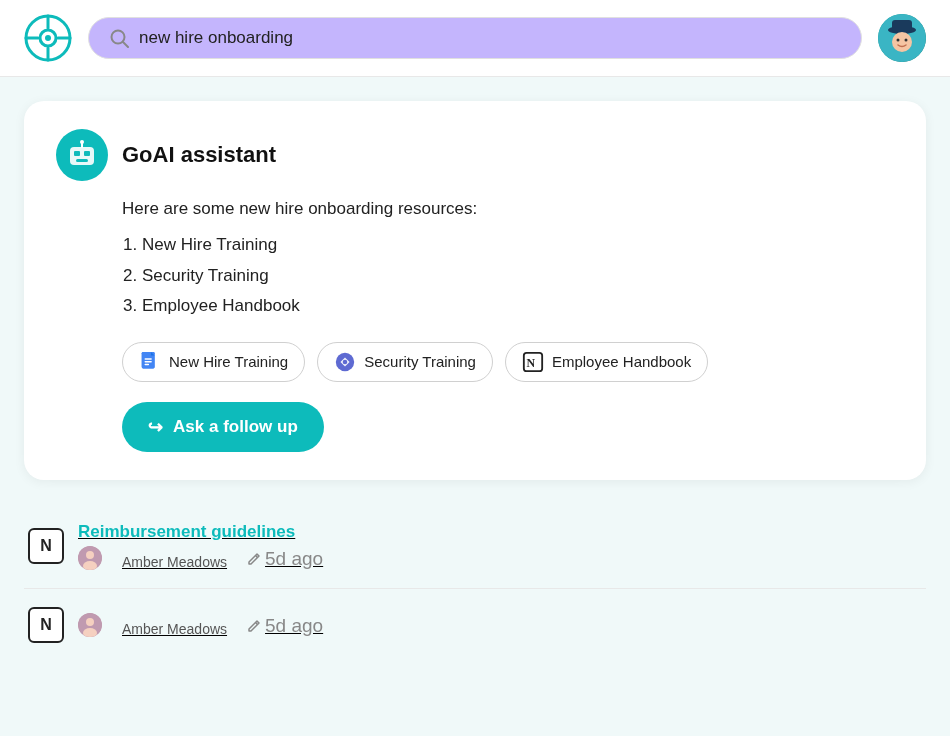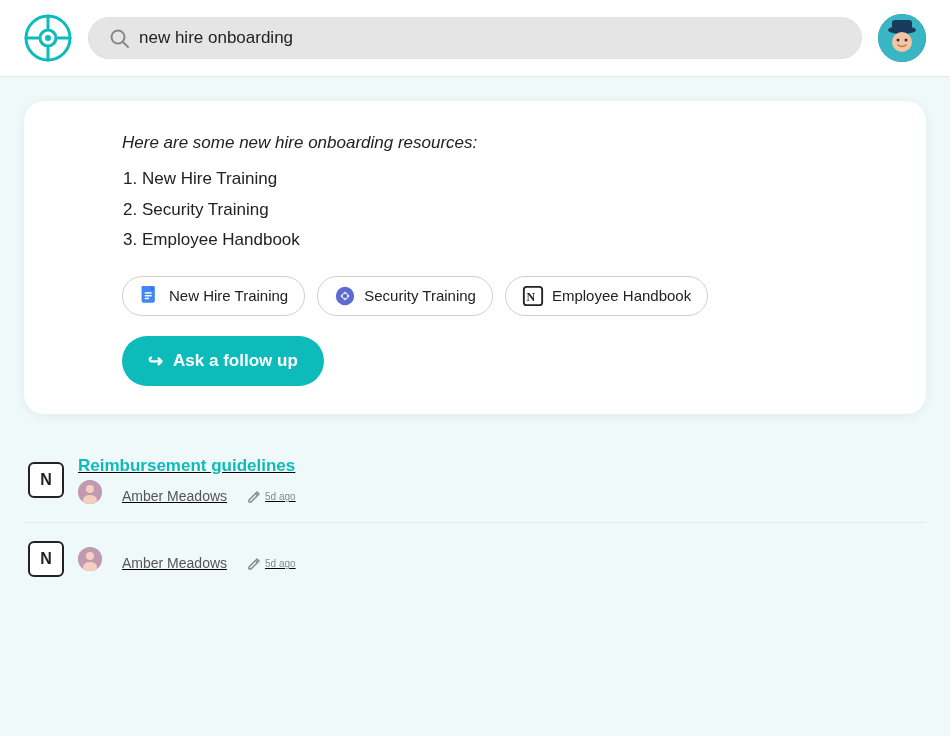--- a/index.html
+++ b/index.html
@@ -33,21 +33,21 @@
 
     .logo-icon {
       width: 48px;
       height: 48px;
     }
 
     .search-bar {
       flex: 1;
       display: flex;
       align-items: center;
-      background: #e5e5e5;
+      background: #c4b5fd;
       border: 1.5px solid #e0e0e0;
       border-radius: 28px;
       padding: 10px 20px;
       gap: 10px;
     }
 
     .search-icon-svg {
       color: #888;
       flex-shrink: 0;
     }
@@ -118,21 +118,20 @@
 
     .goai-body {
       font-size: 17px;
       color: #222;
       line-height: 1.6;
       margin-left: 66px;
     }
 
     .goai-body p {
       margin-bottom: 8px;
-      font-style: italic;
     }
 
     .goai-body ol {
       padding-left: 20px;
       margin-bottom: 0;
     }
 
     .goai-body ol li {
       font-size: 17px;
       color: #222;
@@ -234,21 +233,21 @@
       overflow: hidden;
     }
 
     .meta-author {
       color: #555;
       font-size: 14px;
     }
 
     .meta-time {
       color: #888;
-      font-size: 10px;
+      font-size: 19px;
       display: flex;
       align-items: center;
       gap: 4px;
     }
 
     
     .notion-icon {
       width: 36px;
       height: 36px;
       border: 2px solid #222;
@@ -315,20 +314,34 @@
 
         <path d="M20 31 Q24 34 28 31" stroke="#c07050" stroke-width="1.5" fill="none" stroke-linecap="round"></path>
       </svg>
     </div>
   </div>
 </div>
 
 <div class="main-content">
 
   <div class="goai-card">
+    <div class="goai-header">
+      <div class="goai-avatar">
+
+        <svg width="36" height="36" viewBox="0 0 36 36" fill="none">
+          <rect x="6" y="10" width="24" height="18" rx="4" fill="white" opacity="0.9"></rect>
+          <rect x="10" y="14" width="6" height="5" rx="1" fill="#0dbbbb"></rect>
+          <rect x="20" y="14" width="6" height="5" rx="1" fill="#0dbbbb"></rect>
+          <rect x="12" y="22" width="12" height="3" rx="1.5" fill="#0dbbbb"></rect>
+          <line x1="18" y1="6" x2="18" y2="10" stroke="white" stroke-width="2" stroke-linecap="round"></line>
+          <circle cx="18" cy="5" r="2" fill="white"></circle>
+        </svg>
+      </div>
+      <span class="goai-title">GoAI assistant</span>
+    </div>
 
     <div class="goai-body">
       <p>Here are some new hire onboarding resources:</p>
       <ol>
         <li>New Hire Training</li>
         <li>Security Training</li>
         <li>Employee Handbook</li>
       </ol>
     </div>
 

